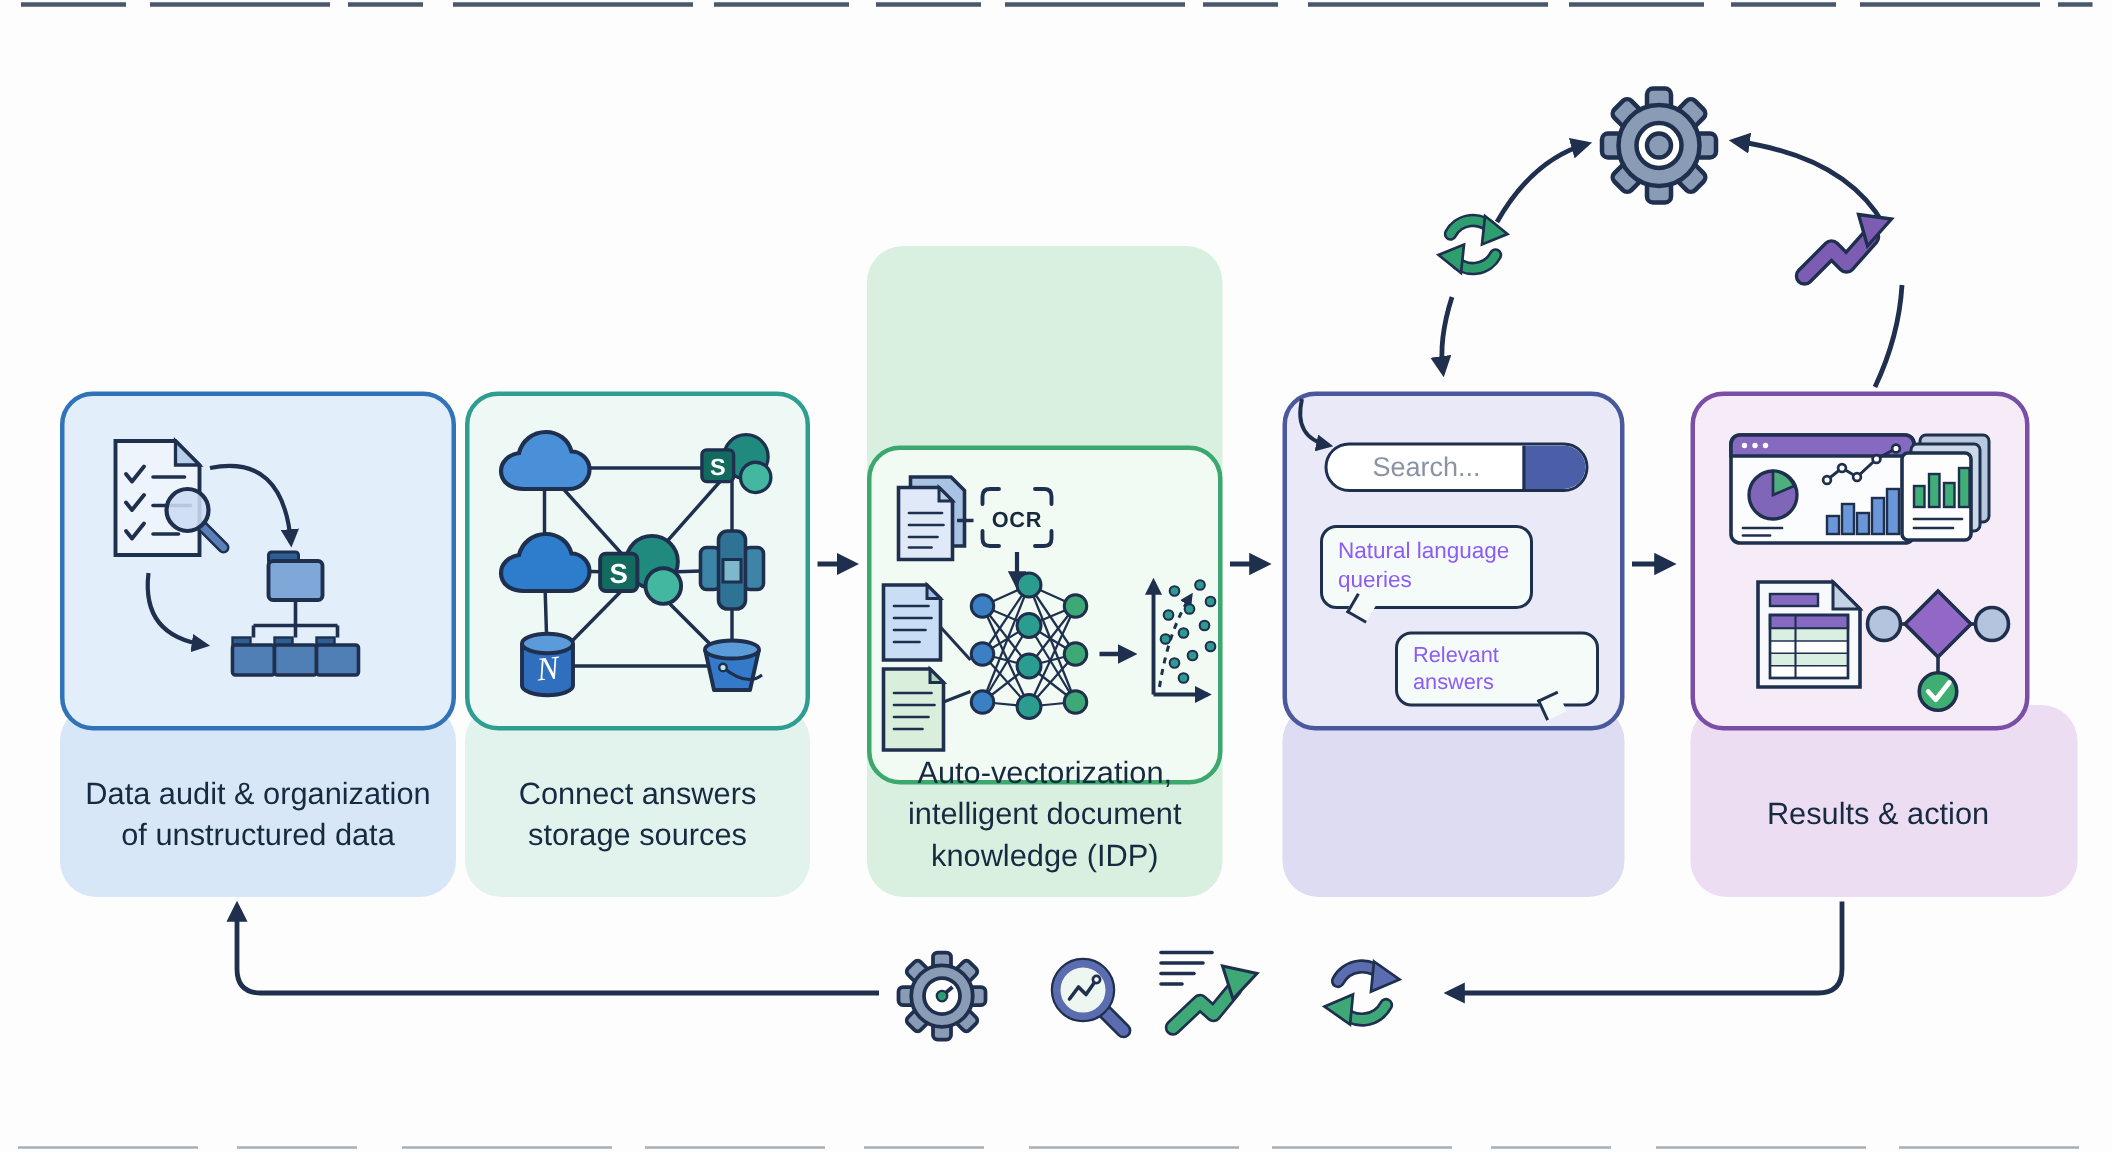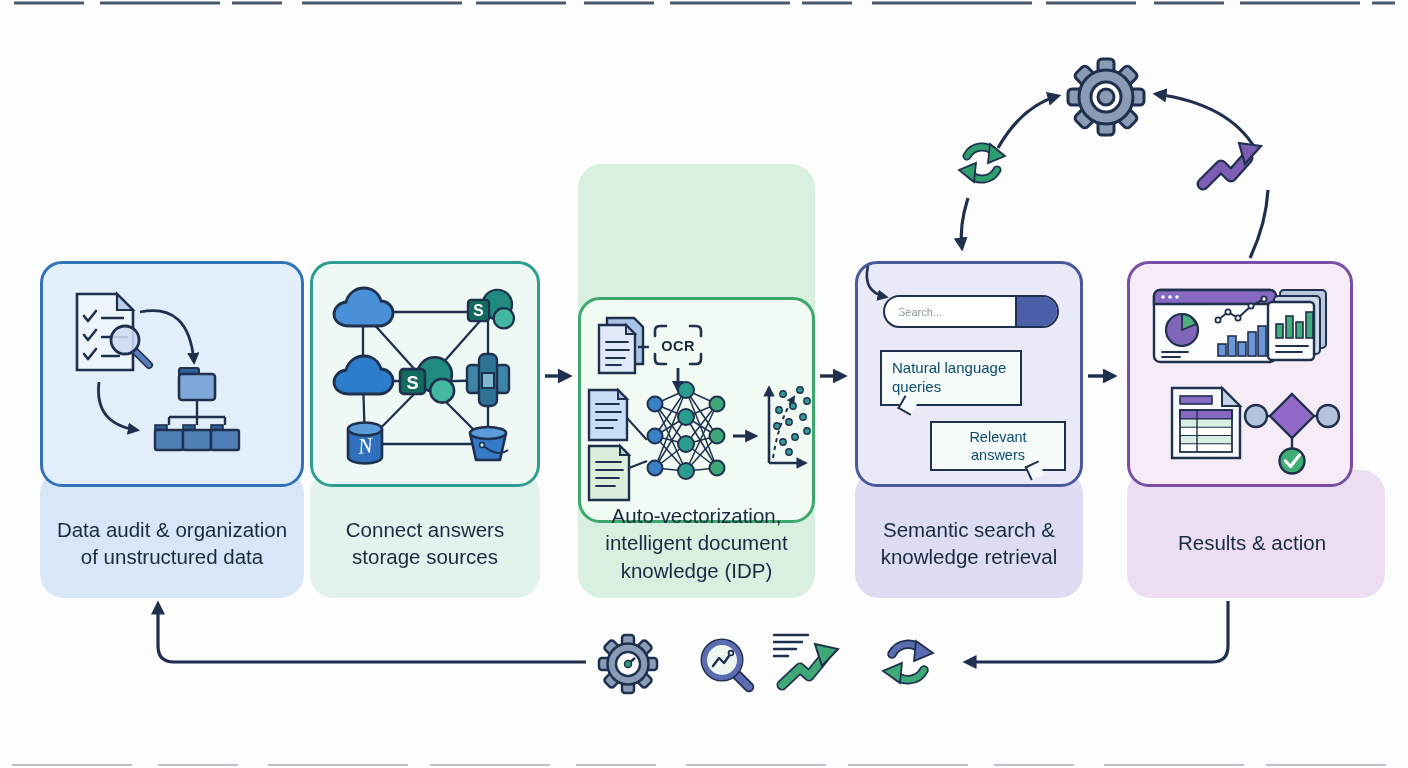--- a/index.html
+++ b/index.html
@@ -22,27 +22,27 @@
   .p4{background:#dedcf2;top:470px;height:128px;}
   .p5{background:#ecddf3;top:470px;height:128px;}
   .b1{background:#e3eefb;border-color:#3173b8;}
   .b2{background:#eef9f5;border-color:#2f9e92;}
   .b3{background:#f1fbf3;border-color:#3ca86d;margin-top:36px;}
   .b4{background:#e9e9f8;border-color:#49599c;}
   .b5{background:#f5ecf8;border-color:#7b4ea5;}
   
   .search-pill{position:absolute;left:25px;top:31px;width:176px;height:33px;box-sizing:border-box;
     border:2.5px solid #1f2f4e;border-radius:17px;background:#ffffff;display:flex;align-items:center;overflow:hidden;}
-  .search-text{flex:1;padding-left:13px;font-size:11px;color:#8a93a3;}
+  .search-text{flex:1;padding-left:30px;font-size:18px;color:#8a93a3;}
   .search-btn{width:40px;height:100%;background:#4a5fa8;border-left:2.5px solid #1f2f4e;
     display:flex;align-items:center;justify-content:center;}
   .bubble{position:absolute;box-sizing:border-box;background:#f5fbf8;border:2.5px solid #1f2f4e;
-    border-radius:0;font-size:15px;color:#0c4a6e;line-height:1.25;}
+    border-radius:11px;font-size:15px;color:#8b5cf6;line-height:1.25;}
   .bubble-q{left:22px;top:86px;width:142px;padding:7px 10px;}
-  .bubble-a{left:72px;top:157px;width:136px;padding:5px 10px;text-align:center;font-size:14.5px;}
+  .bubble-a{left:72px;top:157px;width:136px;padding:5px 10px;font-size:14.5px;}
   .tail{position:absolute;width:13px;height:13px;background:#f5fbf8;
     border-left:2.5px solid #1f2f4e;border-bottom:2.5px solid #1f2f4e;}
   .tail-q{left:18px;bottom:-9px;transform:rotate(30deg);}
   .tail-a{right:22px;bottom:-9px;transform:rotate(65deg);}
   .bubble-arrow{position:absolute;left:38px;top:136px;}
 </style>
 </head>
 <body>
 
 <div class="canvas">
@@ -383,21 +383,20 @@
       <span class="tail tail-q"></span>
     </div>
     <svg class="bubble-arrow" width="42" height="44" viewBox="0 0 42 44">
       <path d="M10,2 Q4,28 28,33" stroke="#1f2f4e" stroke-width="2.6" fill="none" marker-end="url(#ah)"></path>
     </svg>
     <div class="bubble bubble-a">
       <span>Relevant answers</span>
       <span class="tail tail-a"></span>
     </div>
   </div>
-  <div class="label c4">Semantic search &amp; knowledge retrieval</div>
 
   <div class="panel p5 c5"></div>
   <div class="iconbox b5 c5">
     <svg width="220" height="220" viewBox="0 0 220 220">
       <g>
         <rect x="24" y="26" width="122" height="72" rx="6" fill="#fbfcfe" stroke="#1f2f4e" stroke-width="2.4"></rect>
         <path d="M24,40 V32 a6,6 0 0 1 6,-6 H140 a6,6 0 0 1 6,6 v8 Z" fill="#8669c0" stroke="#1f2f4e" stroke-width="2.4"></path>
         <circle cx="33" cy="33" r="1.8" fill="#ffffff"></circle>
           <circle cx="40" cy="33" r="1.8" fill="#ffffff"></circle>
           <circle cx="47" cy="33" r="1.8" fill="#ffffff"></circle>

